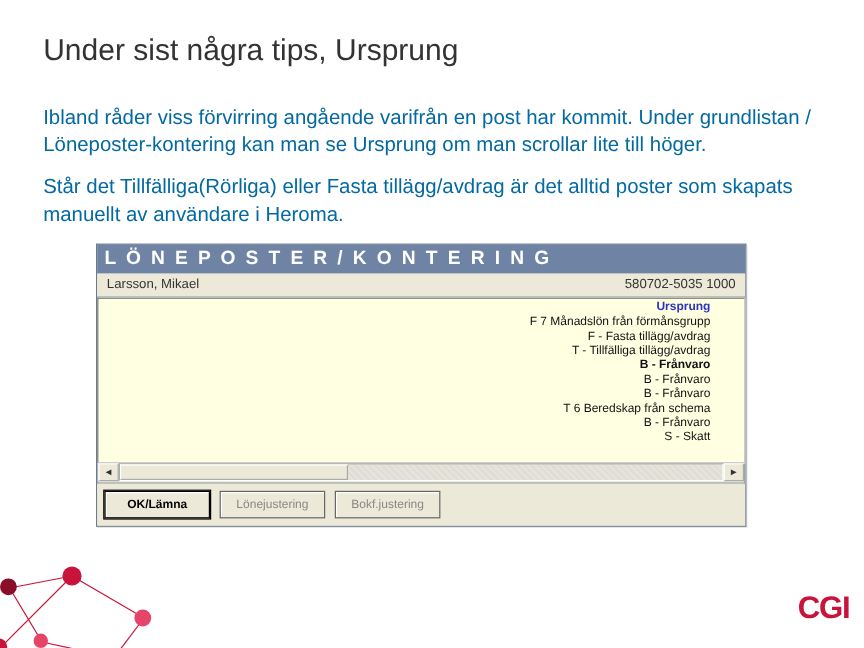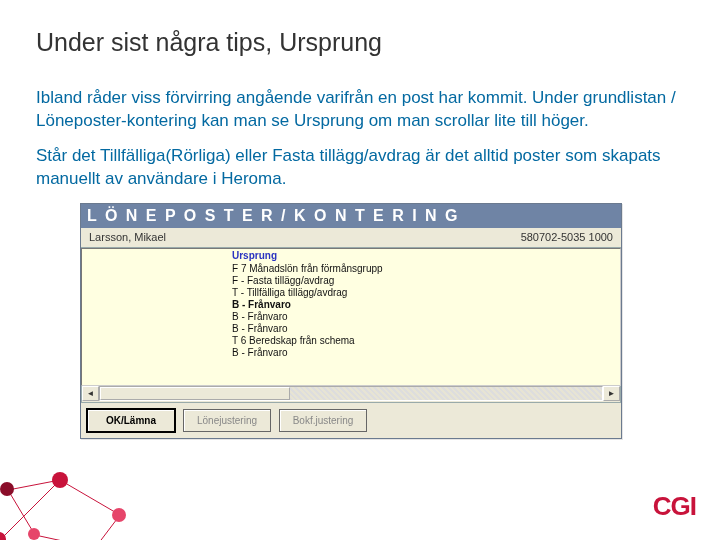--- a/index.html
+++ b/index.html
@@ -57,20 +57,21 @@
     height: 138px;
     overflow: hidden;
     border: 1px inset #ccc;
     position: relative;
   }
   .grid-content {
     position: absolute;
     left: 150px;
     top: 0;
     width: 360px;
+    text-align: right;
   }
   .col-head {
     color: #2a33c0;
     font-weight: bold;
     font-size: 10px;
     padding: 1px 0 2px 0;
   }
   .row {
     font-size: 10px;
     line-height: 12px;
@@ -123,21 +124,21 @@
   .wbtn.primary { border: 1px solid #000; box-shadow: 0 0 0 1px #000, inset 1px 1px 0 #fff; font-weight: bold; color:#000;}
   .wbtn.disabled { color: #888; }
   .decor {
     position: absolute;
     left: -20px; bottom: -20px;
     width: 170px; height: 130px;
   }
   .dot { position: absolute; border-radius: 50%; background: #c8133b; }
   .logo {
     position: absolute;
-    right: 24px; bottom: 18px;
+    right: 12px; bottom: 18px;
     font-weight: 900;
     font-size: 26px;
     color: #c8133b;
     letter-spacing: -1px;
     font-family: Arial, Helvetica, sans-serif;
   }
 </style>
 </head>
 <body>
 
@@ -158,20 +159,21 @@
           <div class="col-head">Ursprung</div>
           <div id="rows">
               <div class="row">F 7 Månadslön från förmånsgrupp</div>
               <div class="row">F - Fasta tillägg/avdrag</div>
               <div class="row">T - Tillfälliga tillägg/avdrag</div>
               <div class="row bold">B - Frånvaro</div>
               <div class="row">B - Frånvaro</div>
               <div class="row">B - Frånvaro</div>
               <div class="row">T 6 Beredskap från schema</div>
               <div class="row">B - Frånvaro</div>
+              <div class="row">S - Skatt</div>
             </div>
         </div>
       </div>
       <div class="hscroll">
         <div class="sb-btn">◄</div>
         <div class="sb-track">
           <div class="sb-thumb"></div>
         </div>
         <div class="sb-btn">►</div>
       </div>

